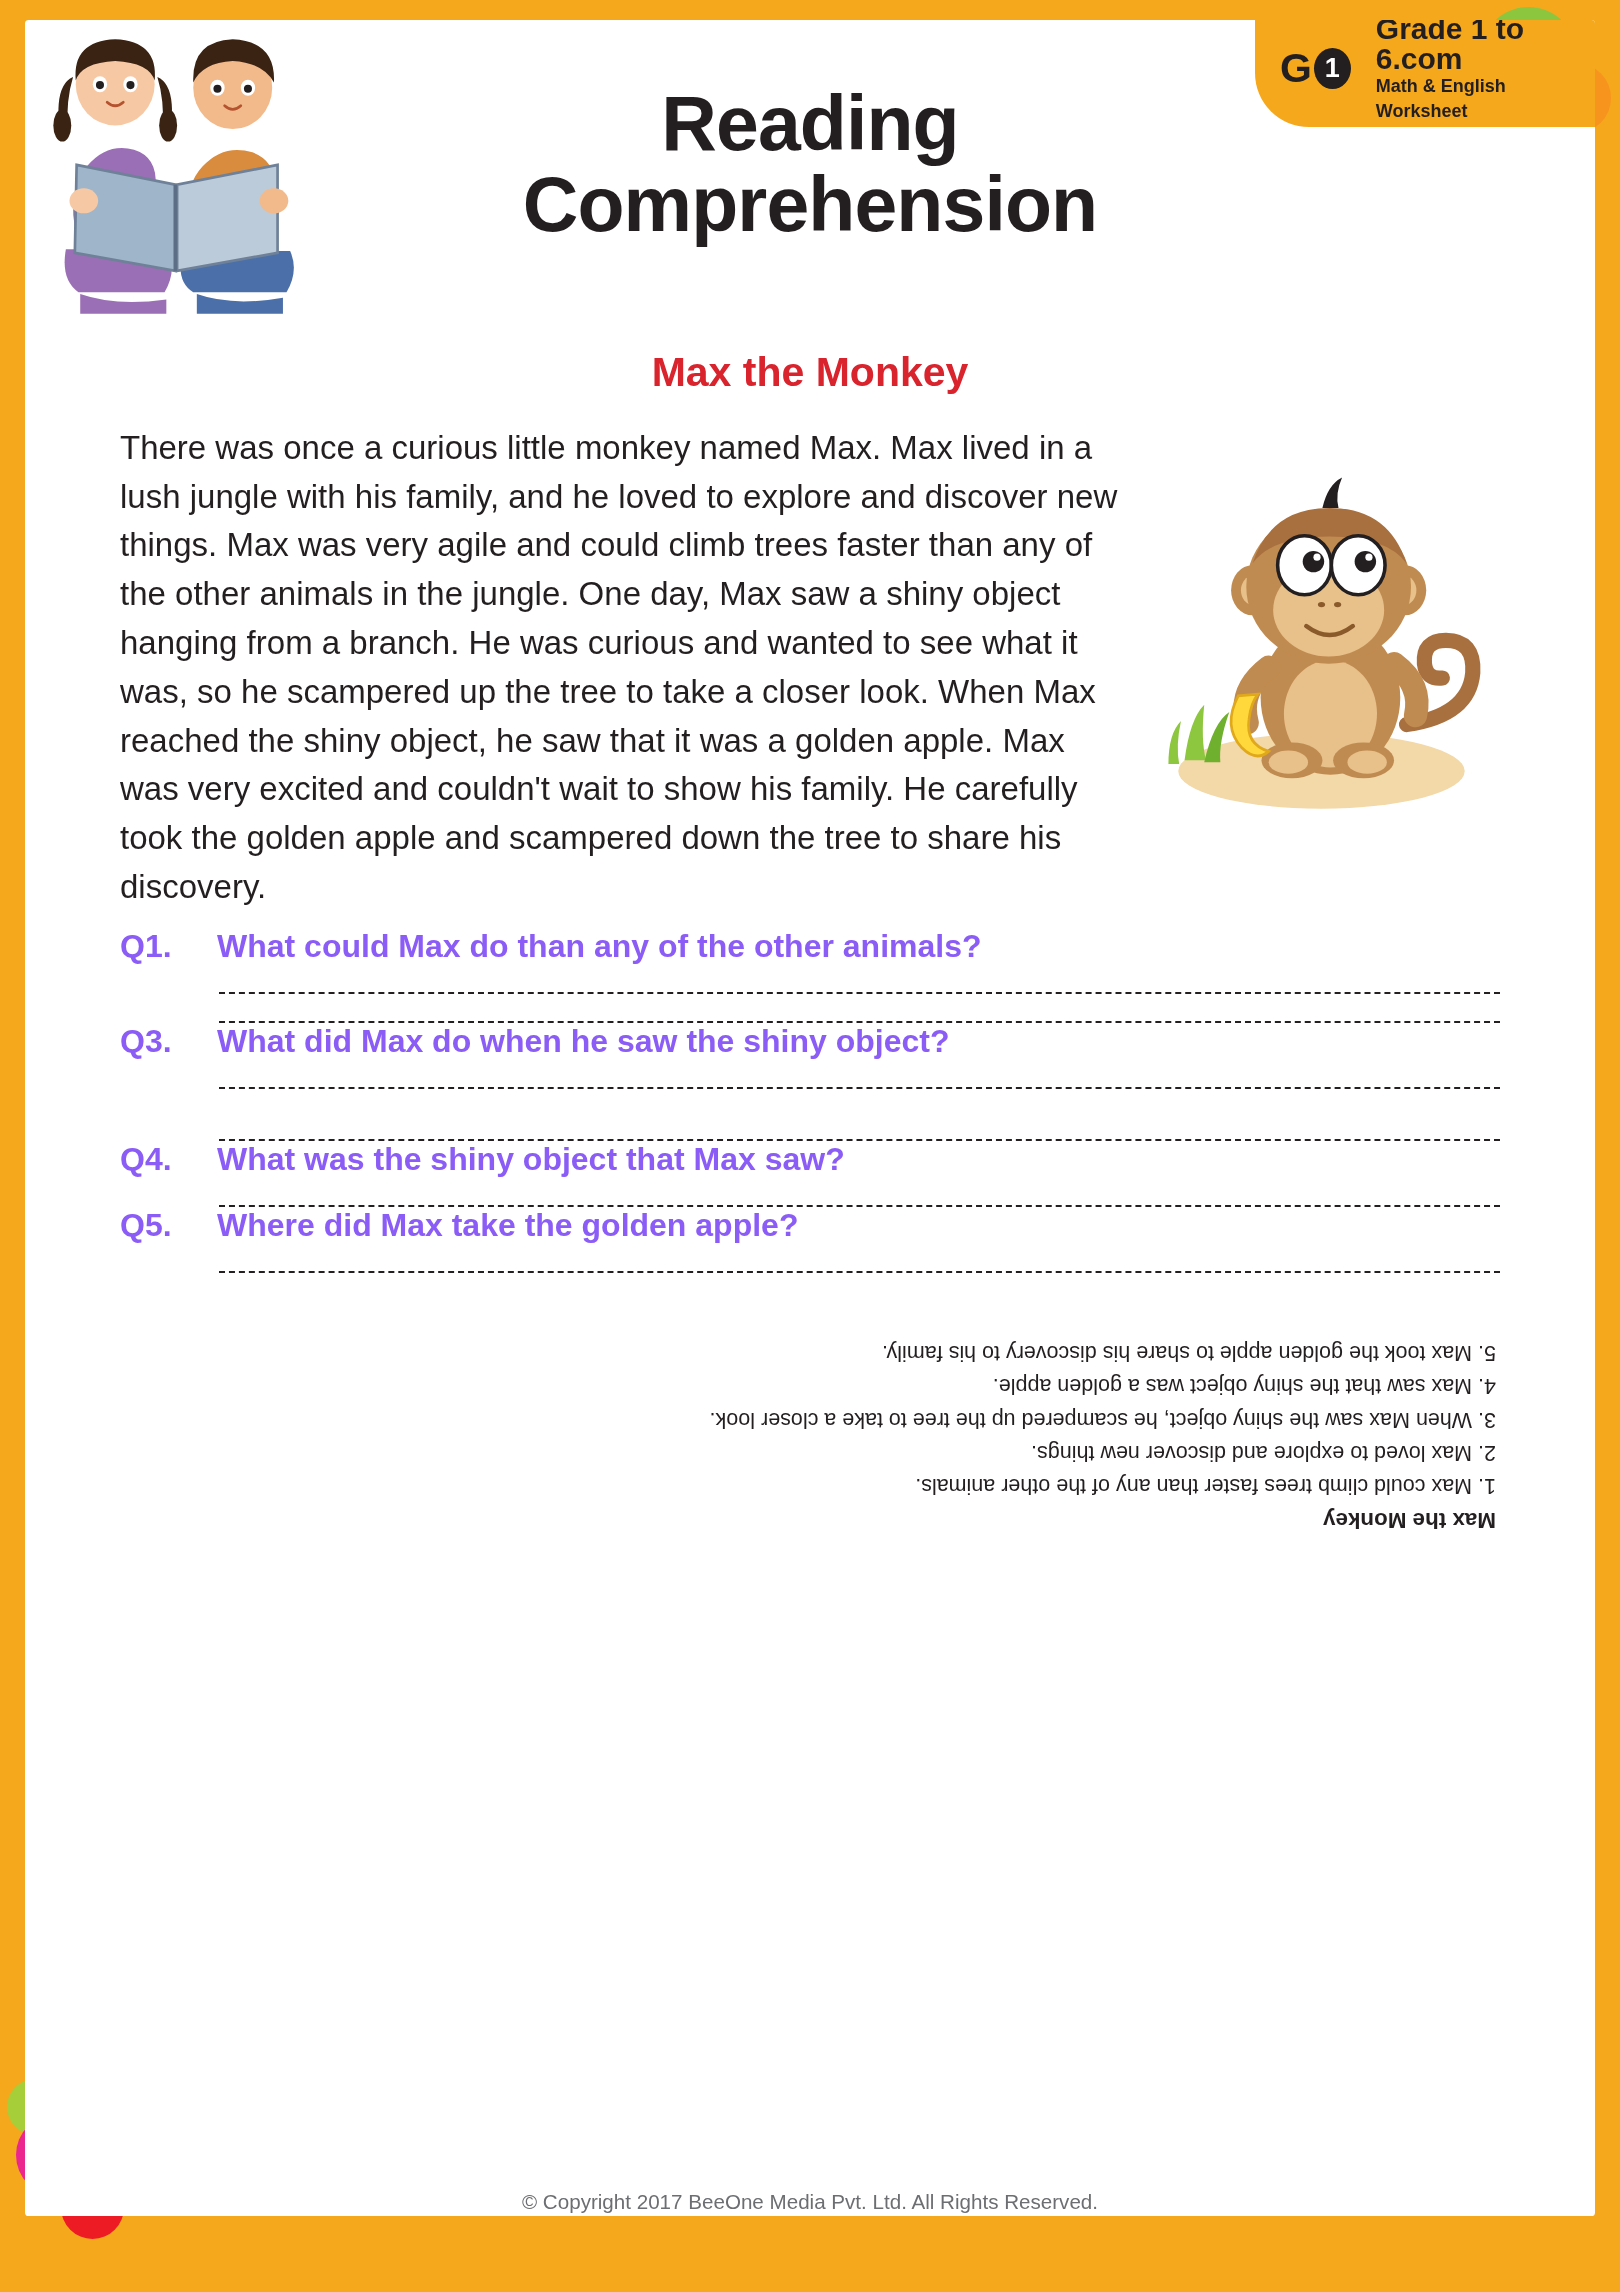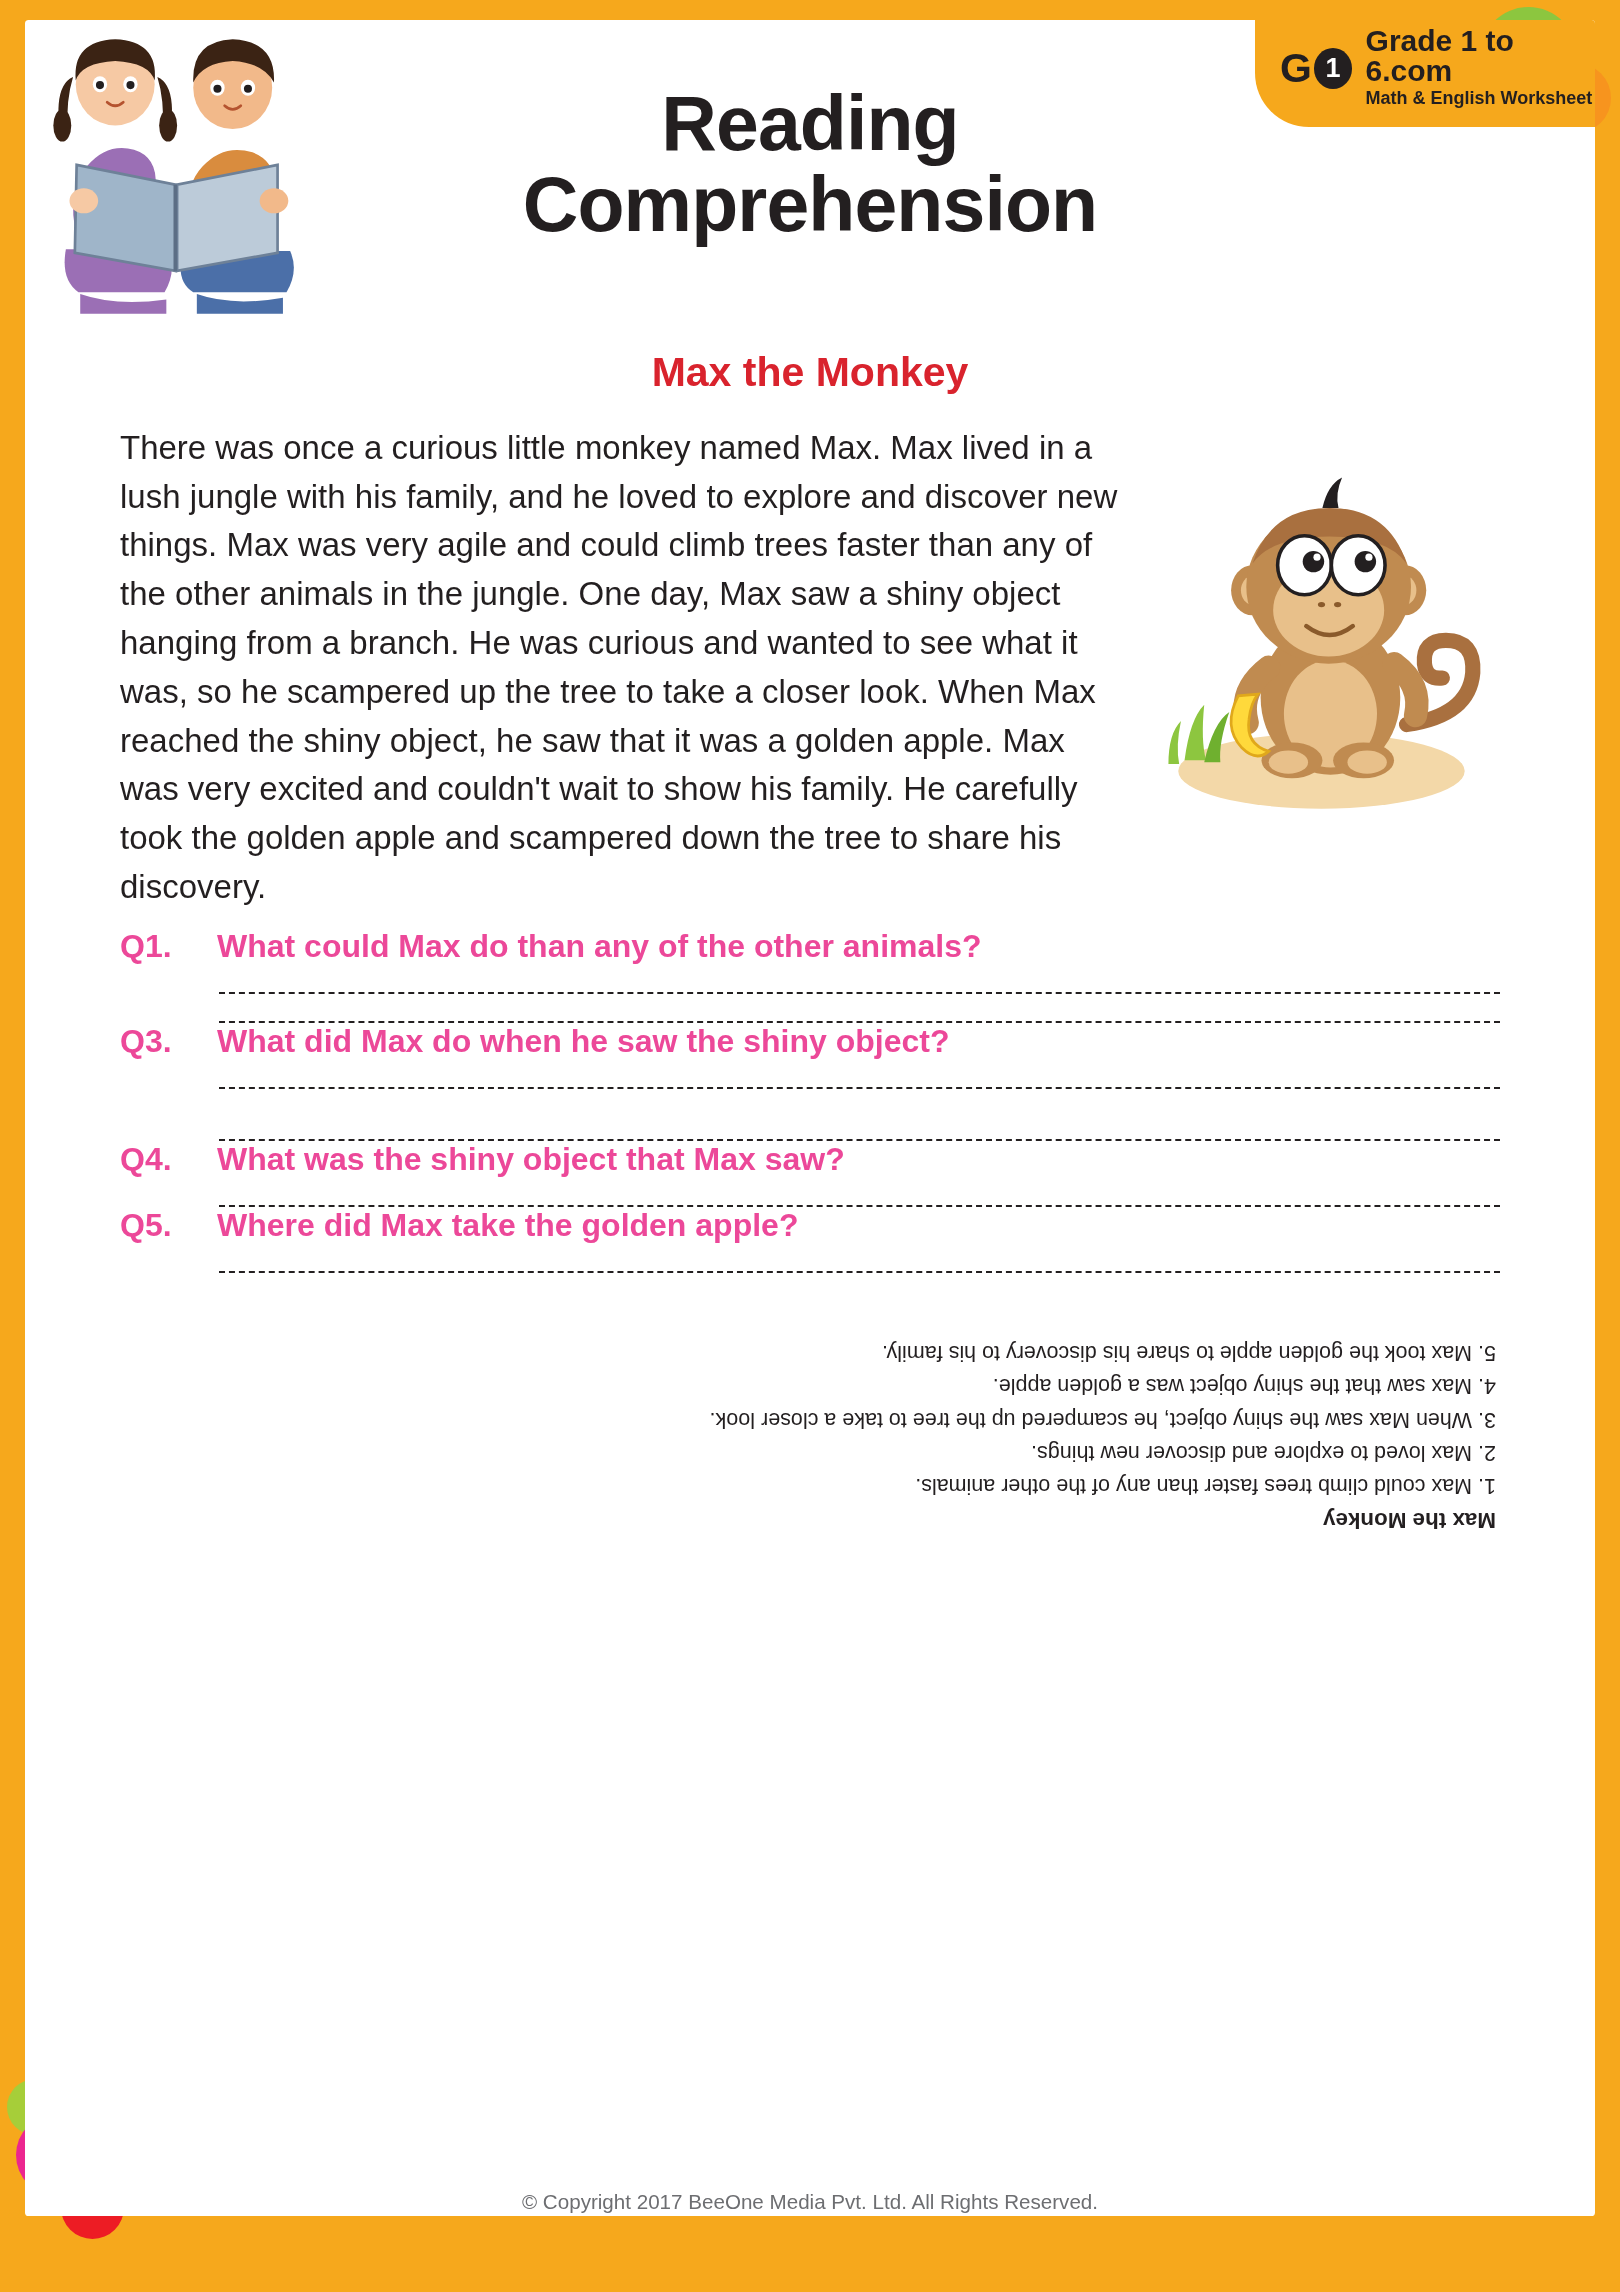--- a/index.html
+++ b/index.html
@@ -121,21 +121,21 @@
     background: #231F20;
     color: #FFFFFF;
     font-size: 27px;
     font-weight: bold;
     display: flex;
     align-items: center;
     justify-content: center;
     margin-left: -5.4px;
   }
   .logo-text-wrap {
-    margin-left: 6px;
+    margin-left: 18px;
   }
   .logo-t1 {
     font-size: 30px;
     font-weight: bold;
     color: #231F20;
     line-height: 1;
   }
   .logo-t2 {
     font-size: 18px;
     font-weight: bold;
@@ -173,21 +173,21 @@
 
   
   .questions {
     margin: 16px 95px 0 95px;
   }
   .q-row {
     display: flex;
     align-items: flex-start;
     font-size: 32px;
     font-weight: bold;
-    color: #ec4899;
+    color: #8b5cf6;
   }
   .q-num {
     width: 97px;
     flex: 0 0 97px;
   }
   .q-text {
     flex: 1 1 auto;
   }
   .answer-line {
     margin: 27px 0 0 99px;

